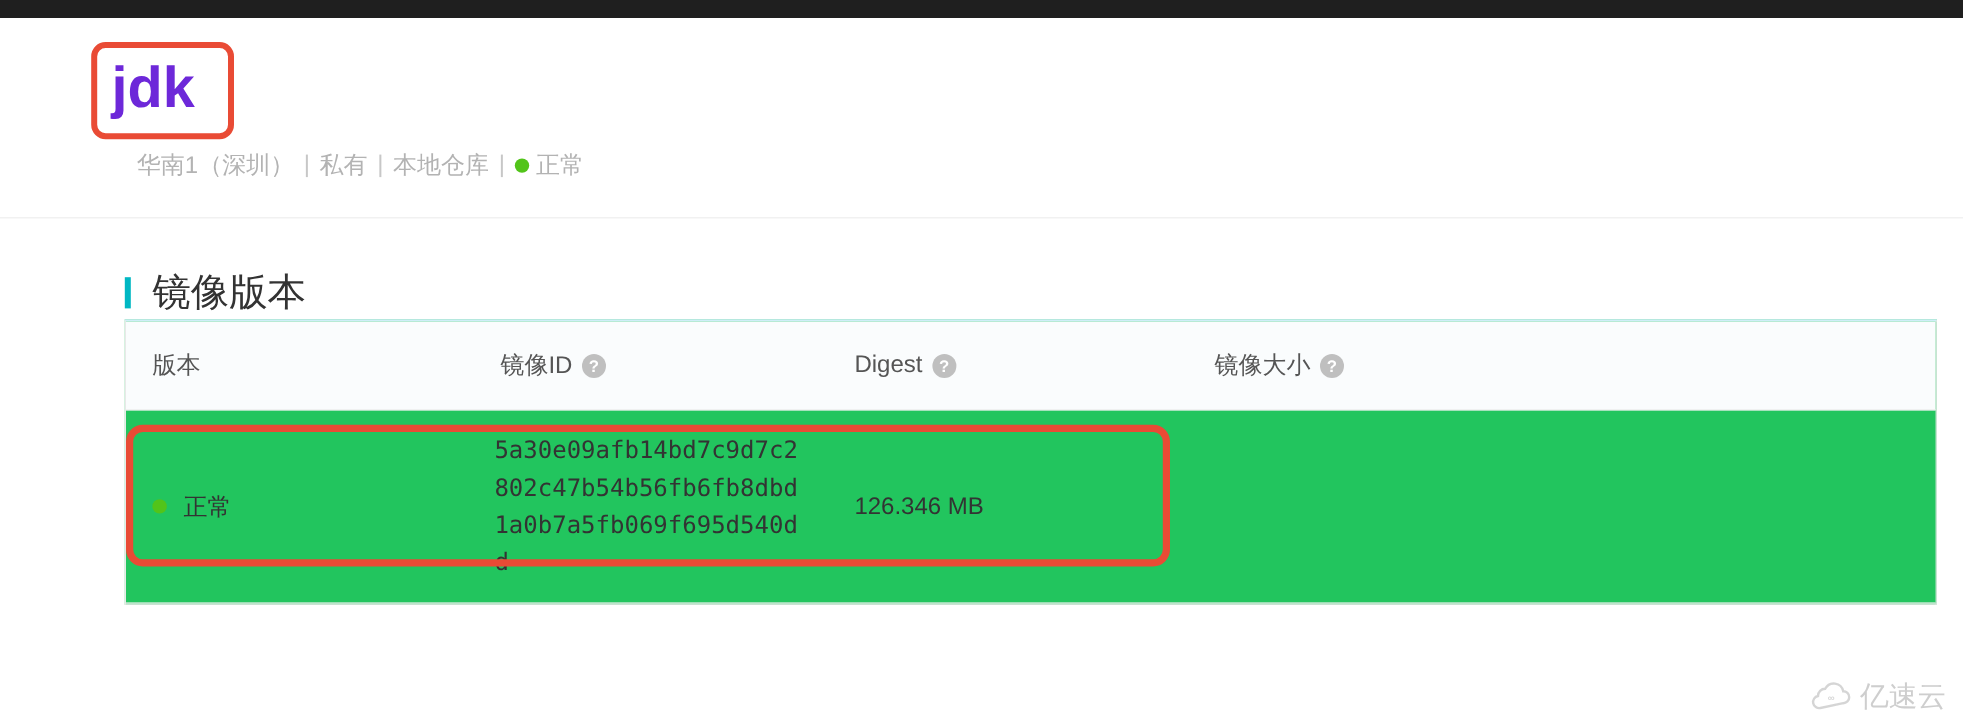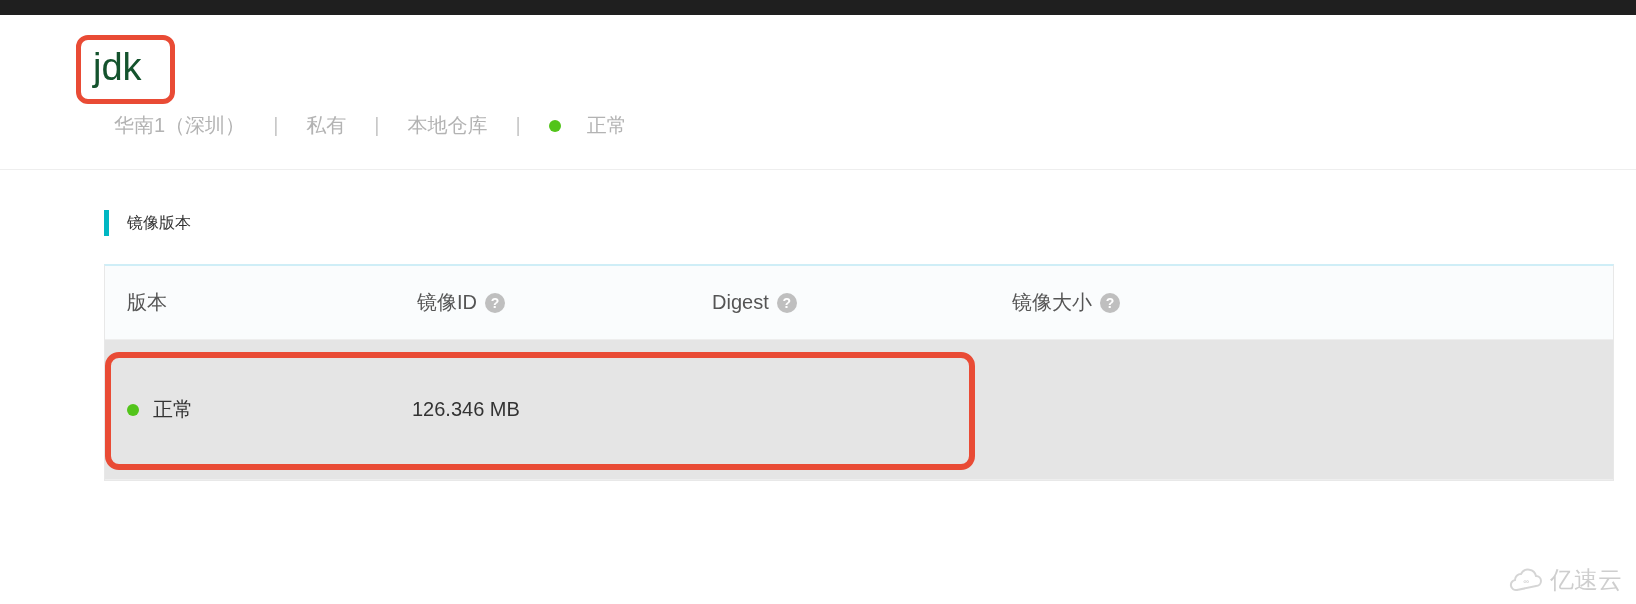--- a/index.html
+++ b/index.html
@@ -27,30 +27,30 @@
       display: inline-block;
       border: 5px solid #e94b35;
       border-radius: 12px;
       padding: 6px 28px 10px 12px;
       margin-bottom: 12px;
       position: relative;
       left: -28px;
       top: 0;
     }
     .title-text {
-      font-size: 38px;
-      font-weight: 400;
-      color: #14532d;
+      font-size: 48px;
+      font-weight: 700;
+      color: #6d28d9;
     }
     .meta-line {
       font-size: 20px;
       color: #b3b3b3;
       display: flex;
       align-items: center;
-      gap: 22px;
+      gap: 2px;
       margin-left: 10px;
       margin-top: -4px;
     }
     .meta-sep {
       color: #c7c7c7;
       margin: 0 6px;
     }
     .status-dot {
       display: inline-block;
       width: 12px;
@@ -58,36 +58,35 @@
       border-radius: 50%;
       background: #52c41a;
       margin-right: 4px;
     }
     .content {
       padding: 40px 0 0 104px;
     }
     .section-title {
       display: flex;
       align-items: center;
-      font-size: 16px;
+      font-size: 32px;
       color: #333;
       font-weight: 400;
-      margin-bottom: 28px;
     }
     .section-bar {
       width: 5px;
       height: 26px;
       background: #00b7c3;
       margin-right: 18px;
     }
     .table-wrap {
       width: 1510px;
       border: 1px solid #e8e8e8;
       border-top: 2px solid #cfeef7;
-      background: #e5e5e5;
+      background: #22c55e;
     }
     .thead {
       display: flex;
       background: #fafcfd;
       height: 74px;
       align-items: center;
       border-bottom: 1px solid #eee;
     }
     .th {
       font-size: 20px;
@@ -203,20 +202,23 @@
         <span class="help-icon">?</span>
       </div>
     </div>
 
     <div class="trow">
       <div class="row-highlight"></div>
       <div class="td col-status">
         <span class="status-dot"></span>
         <span>正常</span>
       </div>
+      <div class="td col-digest">
+        <span>5a30e09afb14bd7c9d7c2802c47b54b56fb6fb8dbd1a0b7a5fb069f695d540dd</span>
+      </div>
       <div class="td col-size">
         <span>126.346 MB</span>
       </div>
     </div>
   </div>
 </div>
 
 <div class="watermark">
   <svg width="36" height="24" viewBox="0 0 36 24">
     <path d="M28 18 a5 5 0 0 0 0-10 a8 8 0 0 0-15-2 a6 6 0 0 0-6 6 a5 5 0 0 0 2 10 Z" fill="none" stroke="#c6c6c6" stroke-width="2"></path>

